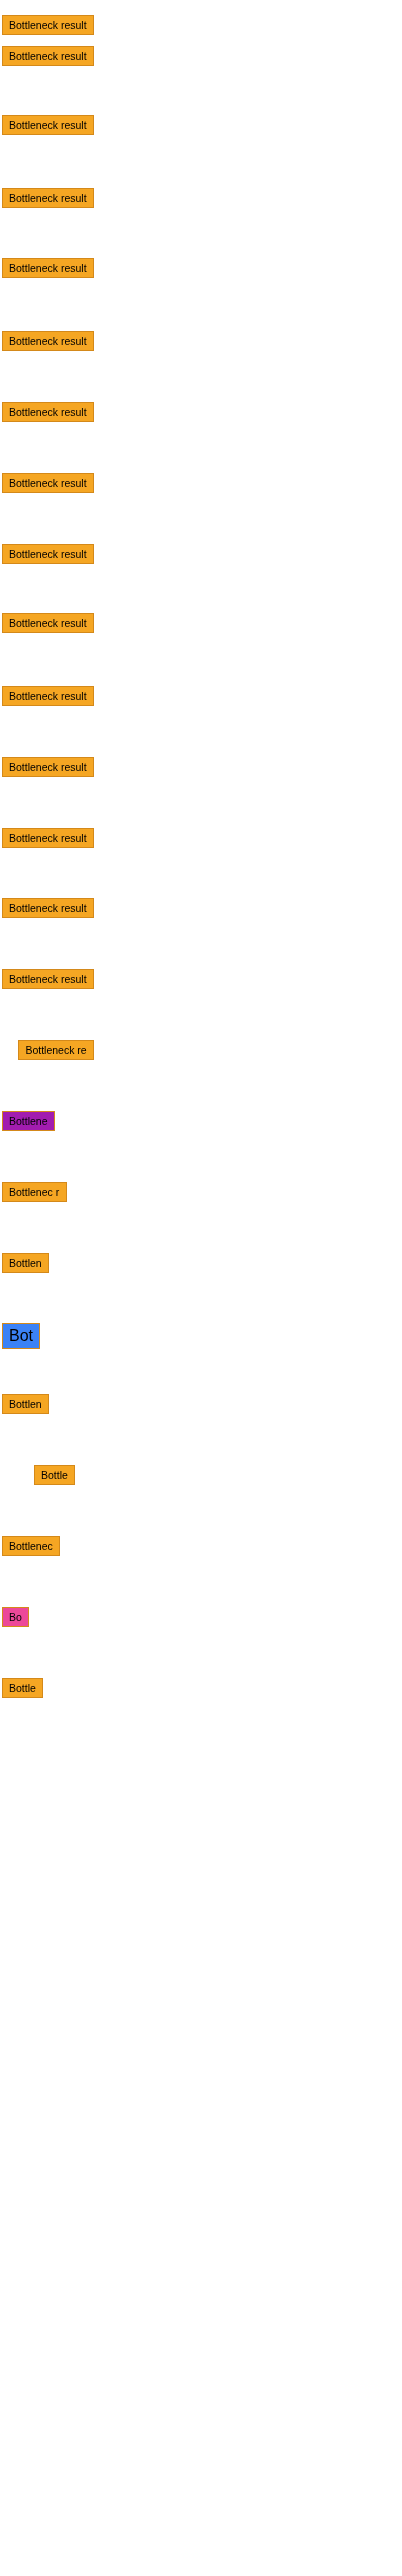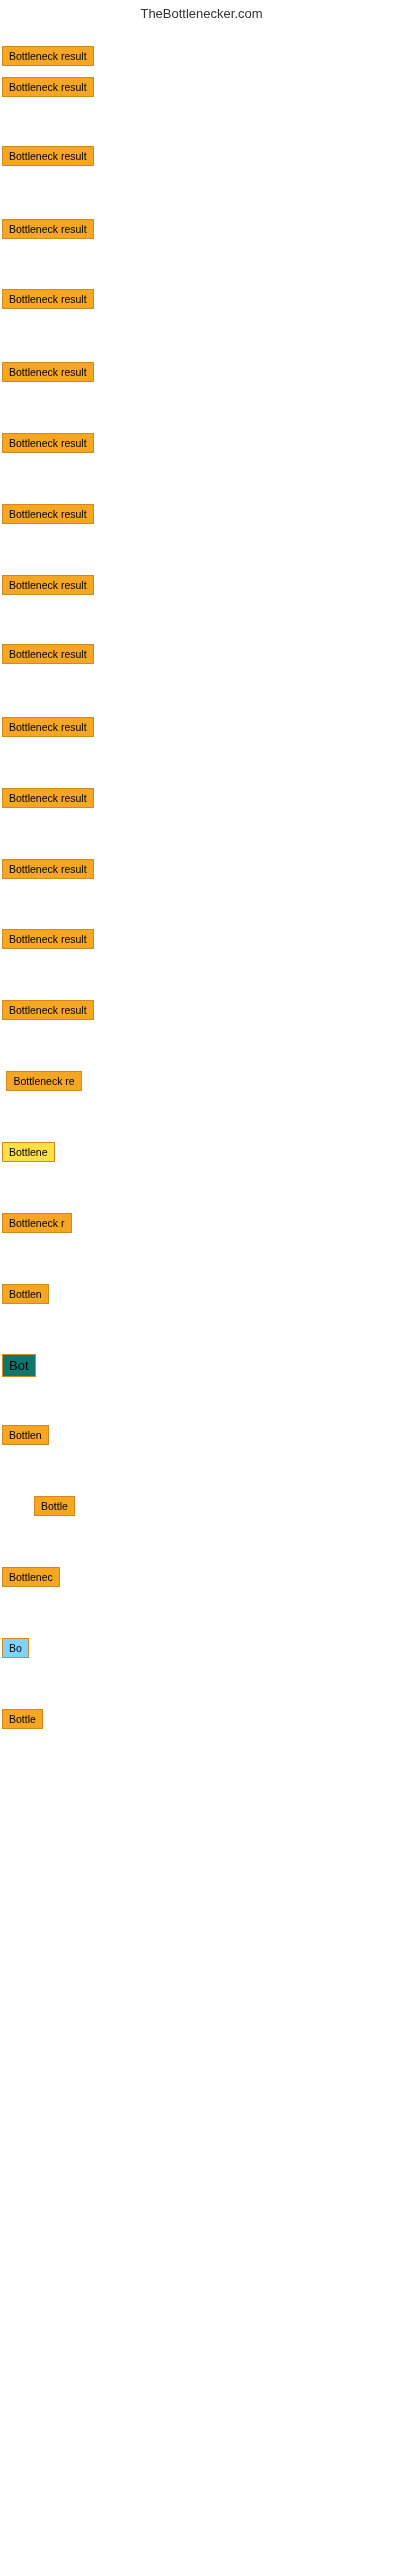--- a/index.html
+++ b/index.html
@@ -22,44 +22,43 @@
       color: #333;
       padding: 6.4px 0 9.7px 0;
       font-weight: normal;
     }
   </style>
 </head>
 <body>
 
 <div style="position: relative; width: 403px; min-height: 2576px;">
 
-  <div class="site-title">TheBottlenecker.com</div>
 
   <div style="position: relative; width: 100%; height: 1742px;">
   <div style="position: absolute; top: 14.5px; left: 1.6px;"><span style="display: inline-block; background-color: rgb(245, 166, 35); color: rgb(0, 0, 0); font-size: 10.5px; padding: 3.2px 6.4px; border: 0.8px solid rgb(212, 137, 26); max-width: 97px; overflow: hidden; white-space: nowrap;">Bottleneck result</span></div>
       <div style="position: absolute; top: 46px; left: 1.6px;"><span style="display: inline-block; background-color: rgb(245, 166, 35); color: rgb(0, 0, 0); font-size: 10.5px; padding: 3.2px 6.4px; border: 0.8px solid rgb(212, 137, 26); max-width: 97px; overflow: hidden; white-space: nowrap;">Bottleneck result</span></div>
       <div style="position: absolute; top: 115px; left: 1.6px;"><span style="display: inline-block; background-color: rgb(245, 166, 35); color: rgb(0, 0, 0); font-size: 10.5px; padding: 3.2px 6.4px; border: 0.8px solid rgb(212, 137, 26); max-width: 97px; overflow: hidden; white-space: nowrap;">Bottleneck result</span></div>
       <div style="position: absolute; top: 188px; left: 1.6px;"><span style="display: inline-block; background-color: rgb(245, 166, 35); color: rgb(0, 0, 0); font-size: 10.5px; padding: 3.2px 6.4px; border: 0.8px solid rgb(212, 137, 26); max-width: 97px; overflow: hidden; white-space: nowrap;">Bottleneck result</span></div>
       <div style="position: absolute; top: 258px; left: 1.6px;"><span style="display: inline-block; background-color: rgb(245, 166, 35); color: rgb(0, 0, 0); font-size: 10.5px; padding: 3.2px 6.4px; border: 0.8px solid rgb(212, 137, 26); max-width: 97px; overflow: hidden; white-space: nowrap;">Bottleneck result</span></div>
       <div style="position: absolute; top: 331px; left: 1.6px;"><span style="display: inline-block; background-color: rgb(245, 166, 35); color: rgb(0, 0, 0); font-size: 10.5px; padding: 3.2px 6.4px; border: 0.8px solid rgb(212, 137, 26); max-width: 97px; overflow: hidden; white-space: nowrap;">Bottleneck result</span></div>
       <div style="position: absolute; top: 402px; left: 1.6px;"><span style="display: inline-block; background-color: rgb(245, 166, 35); color: rgb(0, 0, 0); font-size: 10.5px; padding: 3.2px 6.4px; border: 0.8px solid rgb(212, 137, 26); max-width: 97px; overflow: hidden; white-space: nowrap;">Bottleneck result</span></div>
       <div style="position: absolute; top: 473px; left: 1.6px;"><span style="display: inline-block; background-color: rgb(245, 166, 35); color: rgb(0, 0, 0); font-size: 10.5px; padding: 3.2px 6.4px; border: 0.8px solid rgb(212, 137, 26); max-width: 97px; overflow: hidden; white-space: nowrap;">Bottleneck result</span></div>
       <div style="position: absolute; top: 544px; left: 1.6px;"><span style="display: inline-block; background-color: rgb(245, 166, 35); color: rgb(0, 0, 0); font-size: 10.5px; padding: 3.2px 6.4px; border: 0.8px solid rgb(212, 137, 26); max-width: 97px; overflow: hidden; white-space: nowrap;">Bottleneck result</span></div>
       <div style="position: absolute; top: 613px; left: 1.6px;"><span style="display: inline-block; background-color: rgb(245, 166, 35); color: rgb(0, 0, 0); font-size: 10.5px; padding: 3.2px 6.4px; border: 0.8px solid rgb(212, 137, 26); max-width: 97px; overflow: hidden; white-space: nowrap;">Bottleneck result</span></div>
       <div style="position: absolute; top: 686px; left: 1.6px;"><span style="display: inline-block; background-color: rgb(245, 166, 35); color: rgb(0, 0, 0); font-size: 10.5px; padding: 3.2px 6.4px; border: 0.8px solid rgb(212, 137, 26); max-width: 97px; overflow: hidden; white-space: nowrap;">Bottleneck result</span></div>
       <div style="position: absolute; top: 757px; left: 1.6px;"><span style="display: inline-block; background-color: rgb(245, 166, 35); color: rgb(0, 0, 0); font-size: 10.5px; padding: 3.2px 6.4px; border: 0.8px solid rgb(212, 137, 26); max-width: 97px; overflow: hidden; white-space: nowrap;">Bottleneck result</span></div>
       <div style="position: absolute; top: 828px; left: 1.6px;"><span style="display: inline-block; background-color: rgb(245, 166, 35); color: rgb(0, 0, 0); font-size: 10.5px; padding: 3.2px 6.4px; border: 0.8px solid rgb(212, 137, 26); max-width: 97px; overflow: hidden; white-space: nowrap;">Bottleneck result</span></div>
       <div style="position: absolute; top: 898px; left: 1.6px;"><span style="display: inline-block; background-color: rgb(245, 166, 35); color: rgb(0, 0, 0); font-size: 10.5px; padding: 3.2px 6.4px; border: 0.8px solid rgb(212, 137, 26); max-width: 97px; overflow: hidden; white-space: nowrap;">Bottleneck result</span></div>
       <div style="position: absolute; top: 969px; left: 1.6px;"><span style="display: inline-block; background-color: rgb(245, 166, 35); color: rgb(0, 0, 0); font-size: 10.5px; padding: 3.2px 6.4px; border: 0.8px solid rgb(212, 137, 26); max-width: 97px; overflow: hidden; white-space: nowrap;">Bottleneck result</span></div>
-      <div style="position: absolute; top: 1040px; left: 6px;"><span style="display: inline-block; background-color: rgb(245, 166, 35); color: rgb(0, 0, 0); font-size: 10.5px; padding: 3.2px 6.4px; border: 0.8px solid rgb(212, 137, 26); max-width: 81px; overflow: hidden; white-space: nowrap;">Bottleneck re</span></div>
-      <div style="position: absolute; top: 1111px; left: 1.6px;"><span style="display: inline-block; background-color: #fde047; color: rgb(0, 0, 0); font-size: 10.5px; padding: 3.2px 6.4px; border: 0.8px solid rgb(212, 137, 26); max-width: 64px; overflow: hidden; white-space: nowrap; text-align: right;">Bottlene</span></div>
-      <div style="position: absolute; top: 1182px; left: 1.6px;"><span style="display: inline-block; background-color: rgb(245, 166, 35); color: rgb(0, 0, 0); font-size: 10.5px; padding: 3.2px 6.4px; border: 0.8px solid rgb(212, 137, 26); max-width: 76px; overflow: hidden; white-space: nowrap;">Bottleneck r</span></div>
+      <div style="position: absolute; top: 1040px; left: 18px;"><span style="display: inline-block; background-color: rgb(245, 166, 35); color: rgb(0, 0, 0); font-size: 10.5px; padding: 3.2px 6.4px; border: 0.8px solid rgb(212, 137, 26); max-width: 81px; overflow: hidden; white-space: nowrap;">Bottleneck re</span></div>
+      <div style="position: absolute; top: 1111px; left: 1.6px;"><span style="display: inline-block; background-color: #a21caf; color: rgb(0, 0, 0); font-size: 10.5px; padding: 3.2px 6.4px; border: 0.8px solid rgb(212, 137, 26); max-width: 64px; overflow: hidden; white-space: nowrap; text-align: right;">Bottlene</span></div>
+      <div style="position: absolute; top: 1182px; left: 1.6px;"><span style="display: inline-block; background-color: rgb(245, 166, 35); color: rgb(0, 0, 0); font-size: 10.5px; padding: 3.2px 6.4px; border: 0.8px solid rgb(212, 137, 26); max-width: 76px; overflow: hidden; white-space: nowrap;">Bottlenec r</span></div>
       <div style="position: absolute; top: 1253px; left: 1.6px;"><span style="display: inline-block; background-color: rgb(245, 166, 35); color: rgb(0, 0, 0); font-size: 10.5px; padding: 3.2px 6.4px; border: 0.8px solid rgb(212, 137, 26); max-width: 60px; overflow: hidden; white-space: nowrap;">Bottlen</span></div>
-      <div style="position: absolute; top: 1323px; left: 1.6px;"><span style="display: inline-block; background-color: #0f766e; color: rgb(0, 0, 0); font-size: 13px; padding: 3.2px 6.4px; border: 0.8px solid rgb(212, 137, 26); max-width: 40px; overflow: hidden; white-space: nowrap;">Bot</span></div>
+      <div style="position: absolute; top: 1323px; left: 1.6px;"><span style="display: inline-block; background-color: #3b82f6; color: rgb(0, 0, 0); font-size: 16px; padding: 3.2px 6.4px; border: 0.8px solid rgb(212, 137, 26); max-width: 40px; overflow: hidden; white-space: nowrap;">Bot</span></div>
       <div style="position: absolute; top: 1394px; left: 1.6px;"><span style="display: inline-block; background-color: rgb(245, 166, 35); color: rgb(0, 0, 0); font-size: 10.5px; padding: 3.2px 6.4px; border: 0.8px solid rgb(212, 137, 26); max-width: 60px; overflow: hidden; white-space: nowrap;">Bottlen</span></div>
       <div style="position: absolute; top: 1465px; left: 1.6px; margin-left: 32px;"><span style="display: inline-block; background-color: rgb(245, 166, 35); color: rgb(0, 0, 0); font-size: 10.5px; padding: 3.2px 6.4px; border: 0.8px solid rgb(212, 137, 26); max-width: 52px; overflow: hidden; white-space: nowrap;">Bottle</span></div>
       <div style="position: absolute; top: 1536px; left: 1.6px;"><span style="display: inline-block; background-color: rgb(245, 166, 35); color: rgb(0, 0, 0); font-size: 10.5px; padding: 3.2px 6.4px; border: 0.8px solid rgb(212, 137, 26); max-width: 68px; overflow: hidden; white-space: nowrap; text-align: center;">Bottlenec</span></div>
-      <div style="position: absolute; top: 1607px; left: 1.6px;"><span style="display: inline-block; background-color: #7dd3fc; color: rgb(0, 0, 0); font-size: 10.5px; padding: 3.2px 6.4px; border: 0.8px solid rgb(212, 137, 26); max-width: 28px; overflow: hidden; white-space: nowrap;">Bo</span></div>
+      <div style="position: absolute; top: 1607px; left: 1.6px;"><span style="display: inline-block; background-color: #ec4899; color: rgb(0, 0, 0); font-size: 10.5px; padding: 3.2px 6.4px; border: 0.8px solid rgb(212, 137, 26); max-width: 28px; overflow: hidden; white-space: nowrap;">Bo</span></div>
       <div style="position: absolute; top: 1678px; left: 1.6px;"><span style="display: inline-block; background-color: rgb(245, 166, 35); color: rgb(0, 0, 0); font-size: 10.5px; padding: 3.2px 6.4px; border: 0.8px solid rgb(212, 137, 26); max-width: 52px; overflow: hidden; white-space: nowrap;">Bottle</span></div>
     </div>
 
 </div>
 
 
 </body></html>

